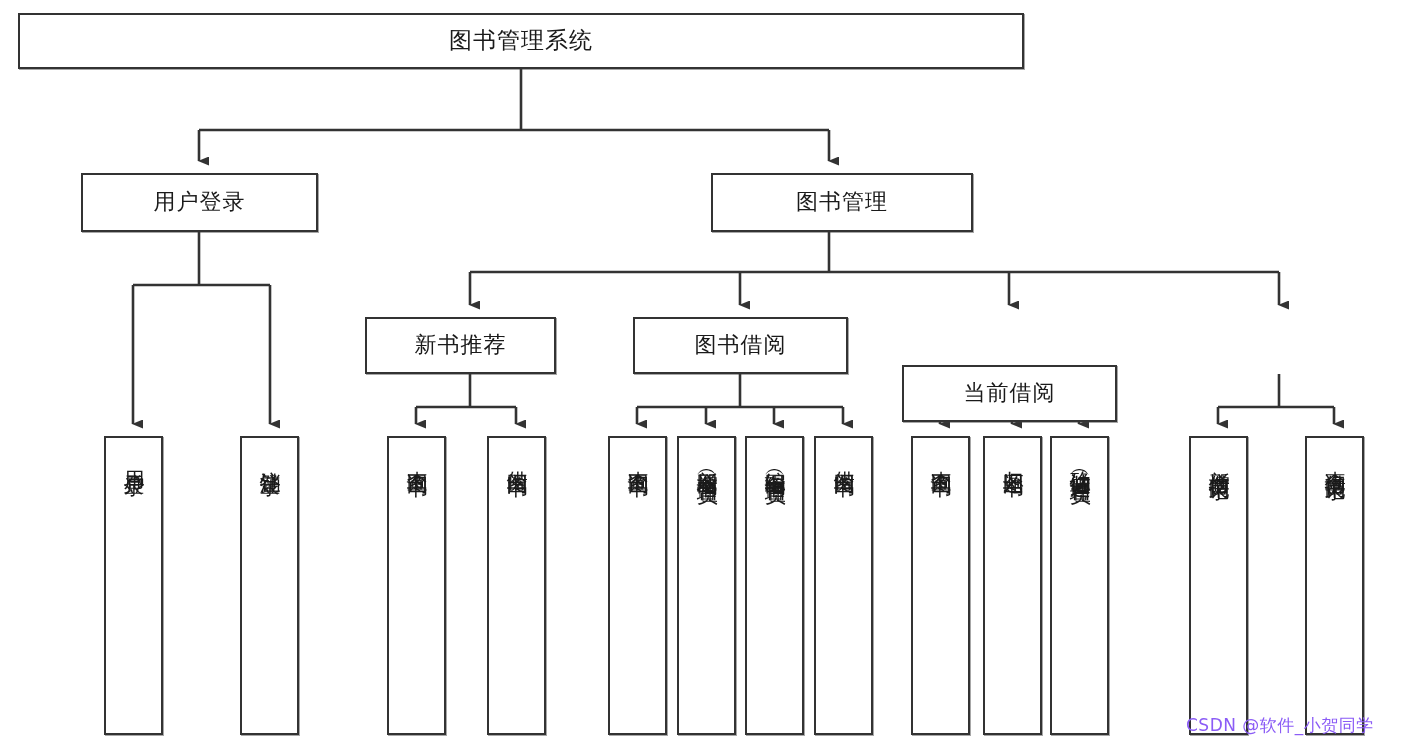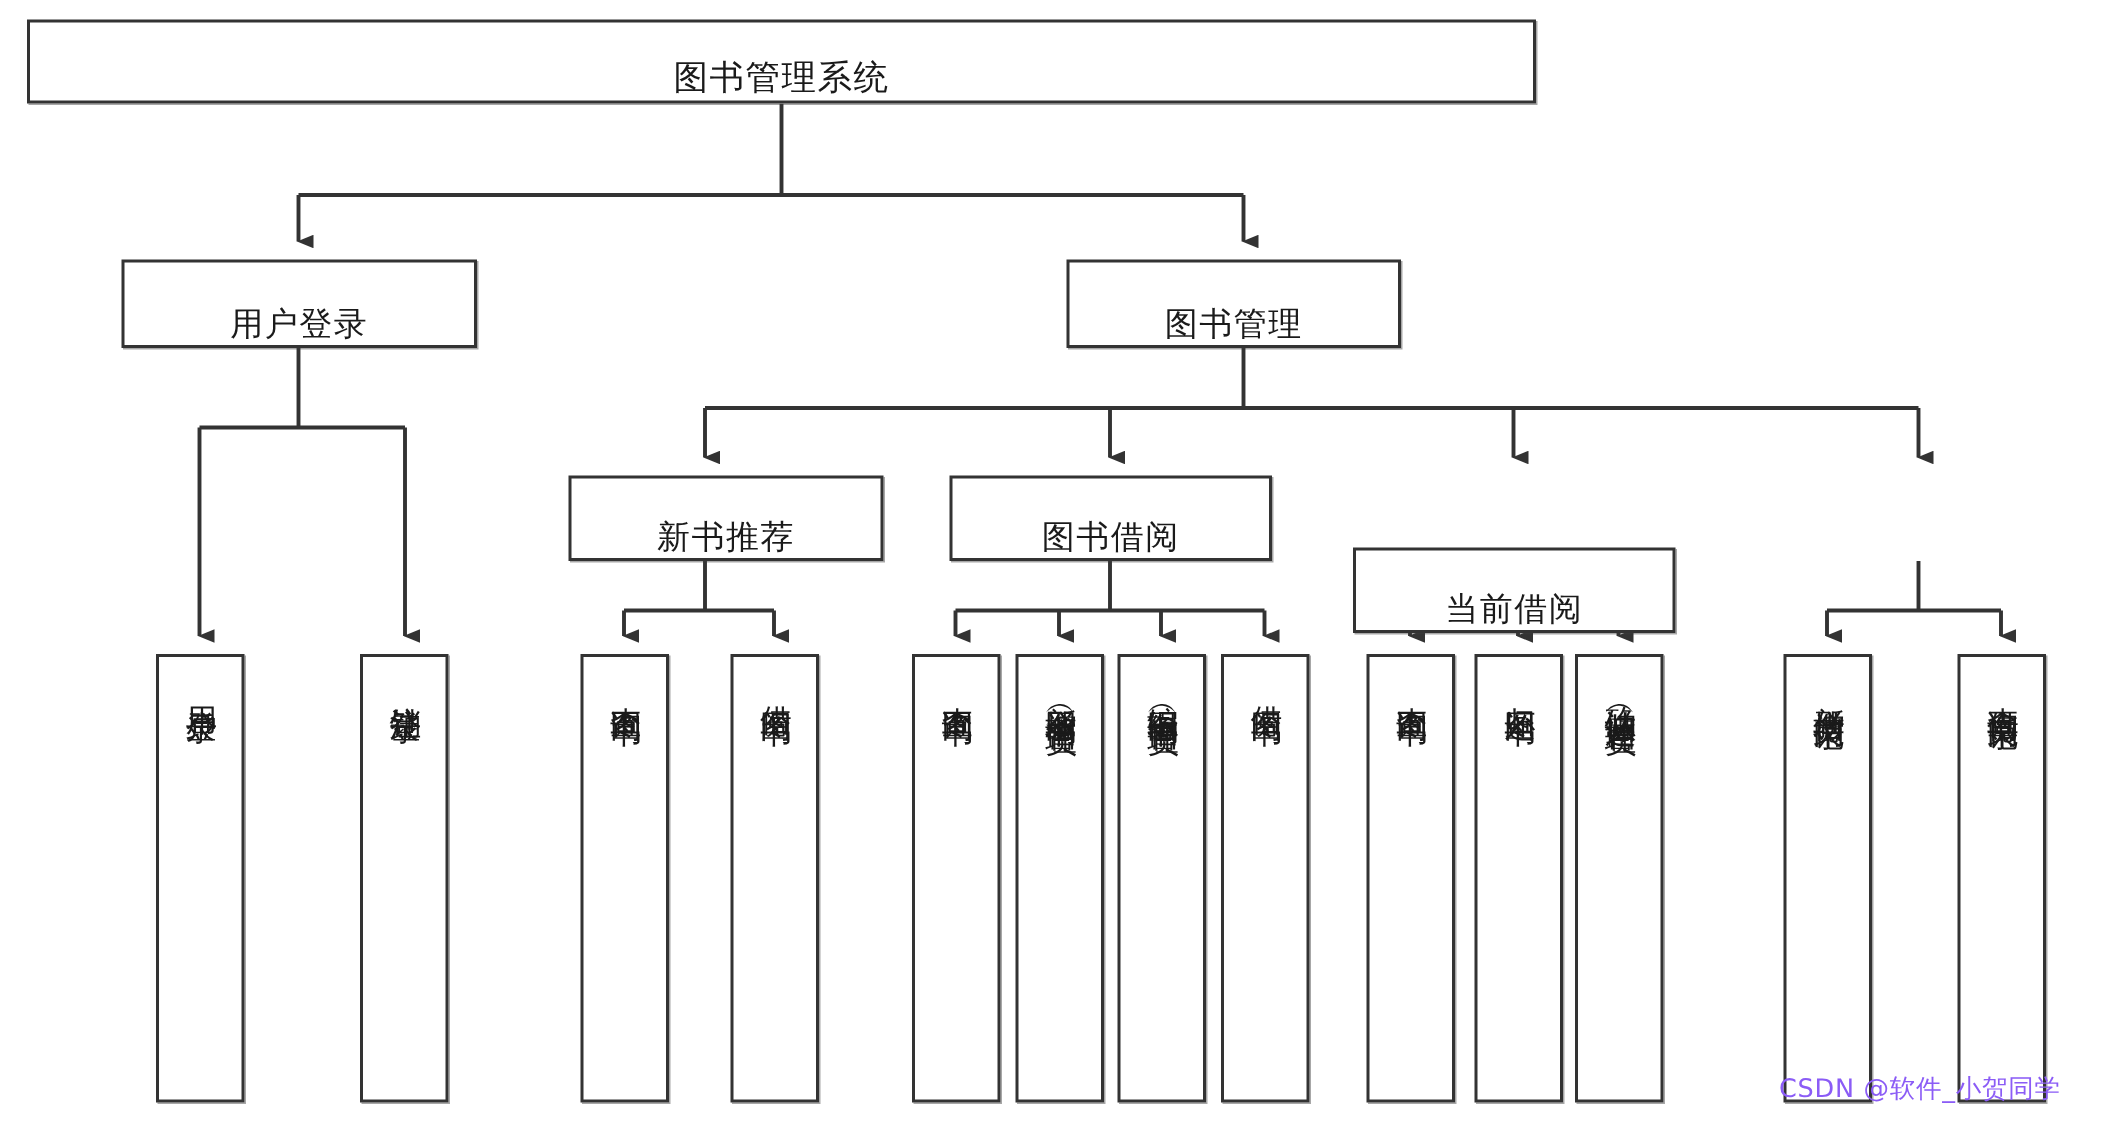--- a/index.html
+++ b/index.html
@@ -26,21 +26,21 @@
     height: 747px;
     pointer-events: none;
   }
   .node {
     position: absolute;
     box-sizing: border-box;
     background: #ffffff;
     border: 2px solid #333333;
     box-shadow: 1px 1px 0 rgba(60,60,60,0.45);
     display: flex;
-    align-items: flex-end;
+    align-items: center;
     justify-content: center;
     color: #1a1a1a;
   }
   .node.horiz {
     font-size: 22px;
     letter-spacing: 1px;
     line-height: 1.2;
     white-space: nowrap;
   }
   .node.vert {
@@ -128,25 +128,25 @@
     </g>
   </svg>
 
   <div class="node horiz root" style="left:18px; top:13px; width:1006px; height:56px;">
     <span>图书管理系统</span>
   </div>
 
   <div class="node horiz" style="left:81px; top:173px; width:237px; height:59px;">
     <span>用户登录</span>
   </div>
-  <div class="node horiz" style="left:711px; top:173px; width:223px; height:59px;">
+  <div class="node horiz" style="left:711px; top:173px; width:262px; height:59px;">
     <span>图书管理</span>
   </div>
 
-  <div class="node horiz" style="left:379px; top:317px; width:210px; height:57px;">
+  <div class="node horiz" style="left:365px; top:317px; width:191px; height:57px;">
     <span>新书推荐</span>
   </div>
   <div class="node horiz" style="left:633px; top:317px; width:215px; height:57px;">
     <span>图书借阅</span>
   </div>
   <div class="node horiz" style="left:902px; top:317px; width:215px; height:57px;margin-top:48px;">
     <span>当前借阅</span>
   </div>
 
   <div class="node vert" style="left:104px; top:436px; width:59px; height:299px;">

